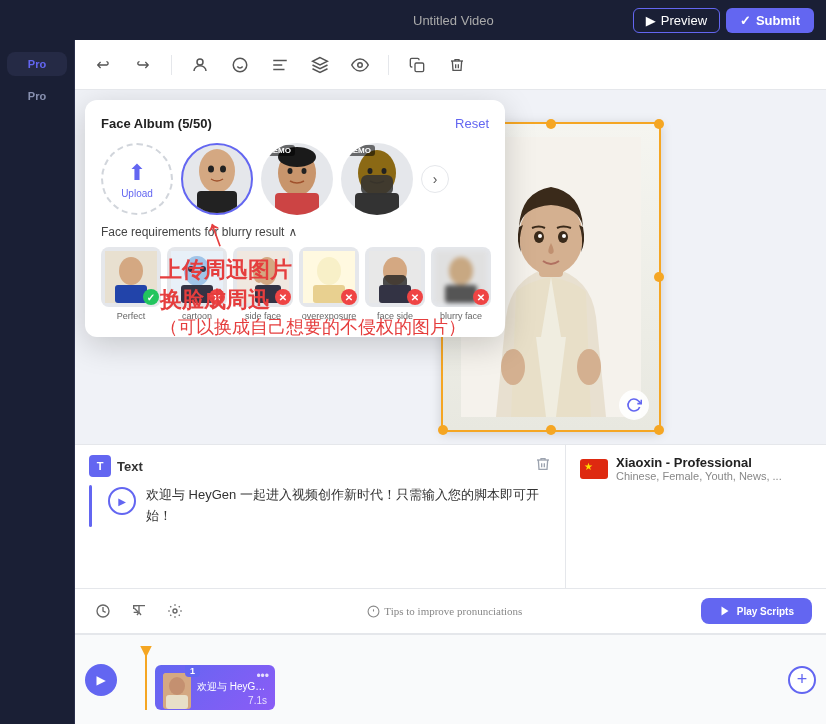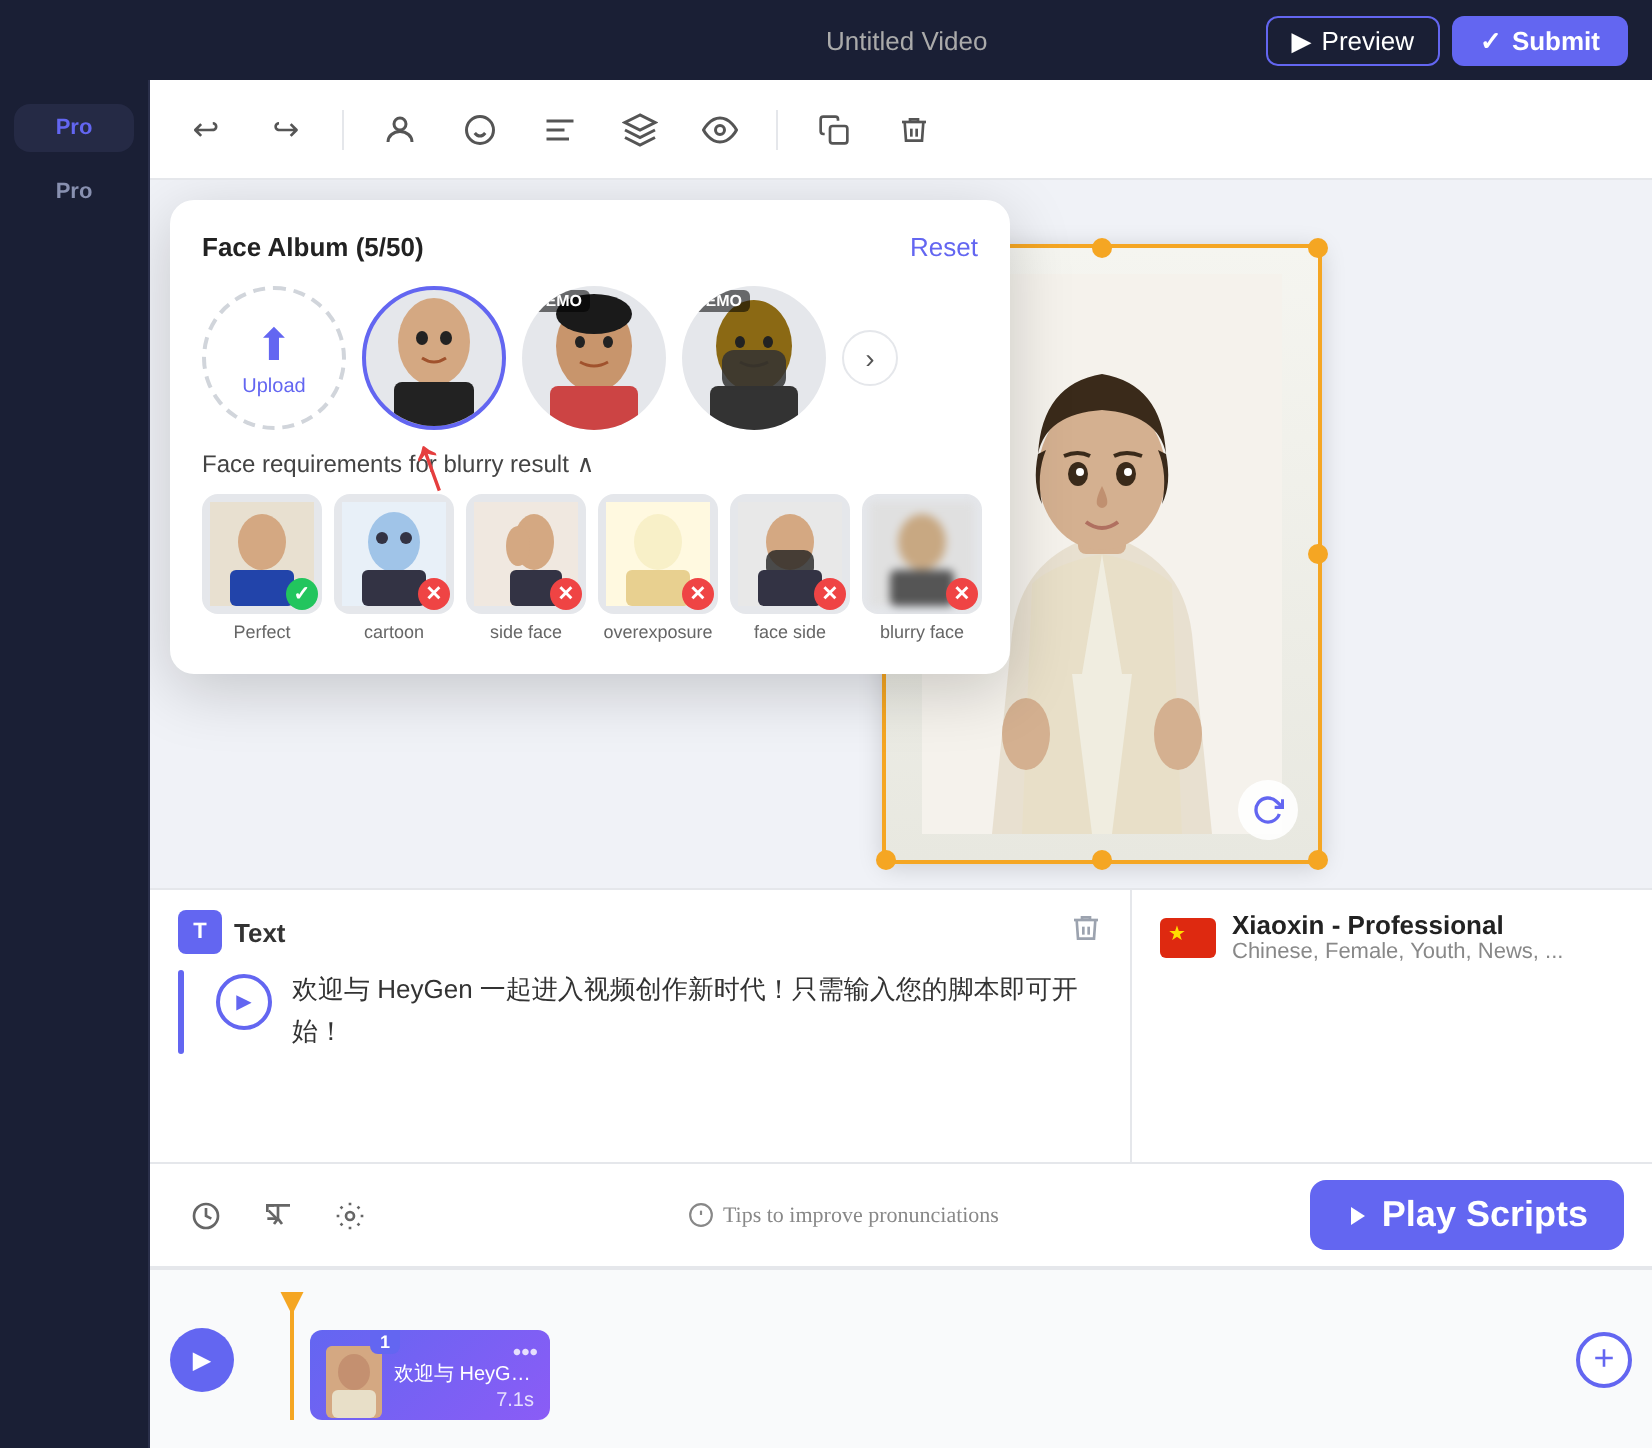--- a/index.html
+++ b/index.html
@@ -565,21 +565,21 @@
       align-items: center;
       gap: 4px;
       font-family: Liberation Serif, serif;
     }
     .play-scripts-btn {
       background: #6366f1;
       color: #fff;
       border: none;
       border-radius: 8px;
       padding: 7px 18px;
-      font-size: 18px;
+      font-size: 10px;
       font-weight: 600;
       cursor: pointer;
       display: flex;
       align-items: center;
       gap: 6px;
       margin-left: auto;
     }
 
     
     .timeline {
@@ -917,20 +917,25 @@
                 <ellipse cx="26" cy="20" rx="12" ry="14" fill="#c8a882"></ellipse>
                 <rect x="10" y="34" width="32" height="18" rx="3" fill="#555"></rect>
               </svg>
               <div class="req-badge no" style="filter:none;position:absolute;bottom:2px;right:2px;">✕</div>
             </div>
             <span class="req-label">blurry face</span>
           </div>
         </div>
       </div>
 
+      <div class="annotation-text">
+        <div class="annotation-line1">上传周迅图片</div>
+        <div class="annotation-line2">换脸成周迅</div>
+        <div class="annotation-line3">（可以换成自己想要的不侵权的图片）</div>
+      </div>
 
       <div class="annotation-arrow">↑</div>
 
       <div class="video-canvas">
 
         <div class="canvas-handle" style="top:-5px;left:-5px;"></div>
         <div class="canvas-handle" style="top:-5px;right:-5px;"></div>
         <div class="canvas-handle" style="bottom:-5px;left:-5px;"></div>
         <div class="canvas-handle" style="bottom:-5px;right:-5px;"></div>
         <div class="canvas-handle" style="top:-5px;left:50%;transform:translateX(-50%);"></div>

